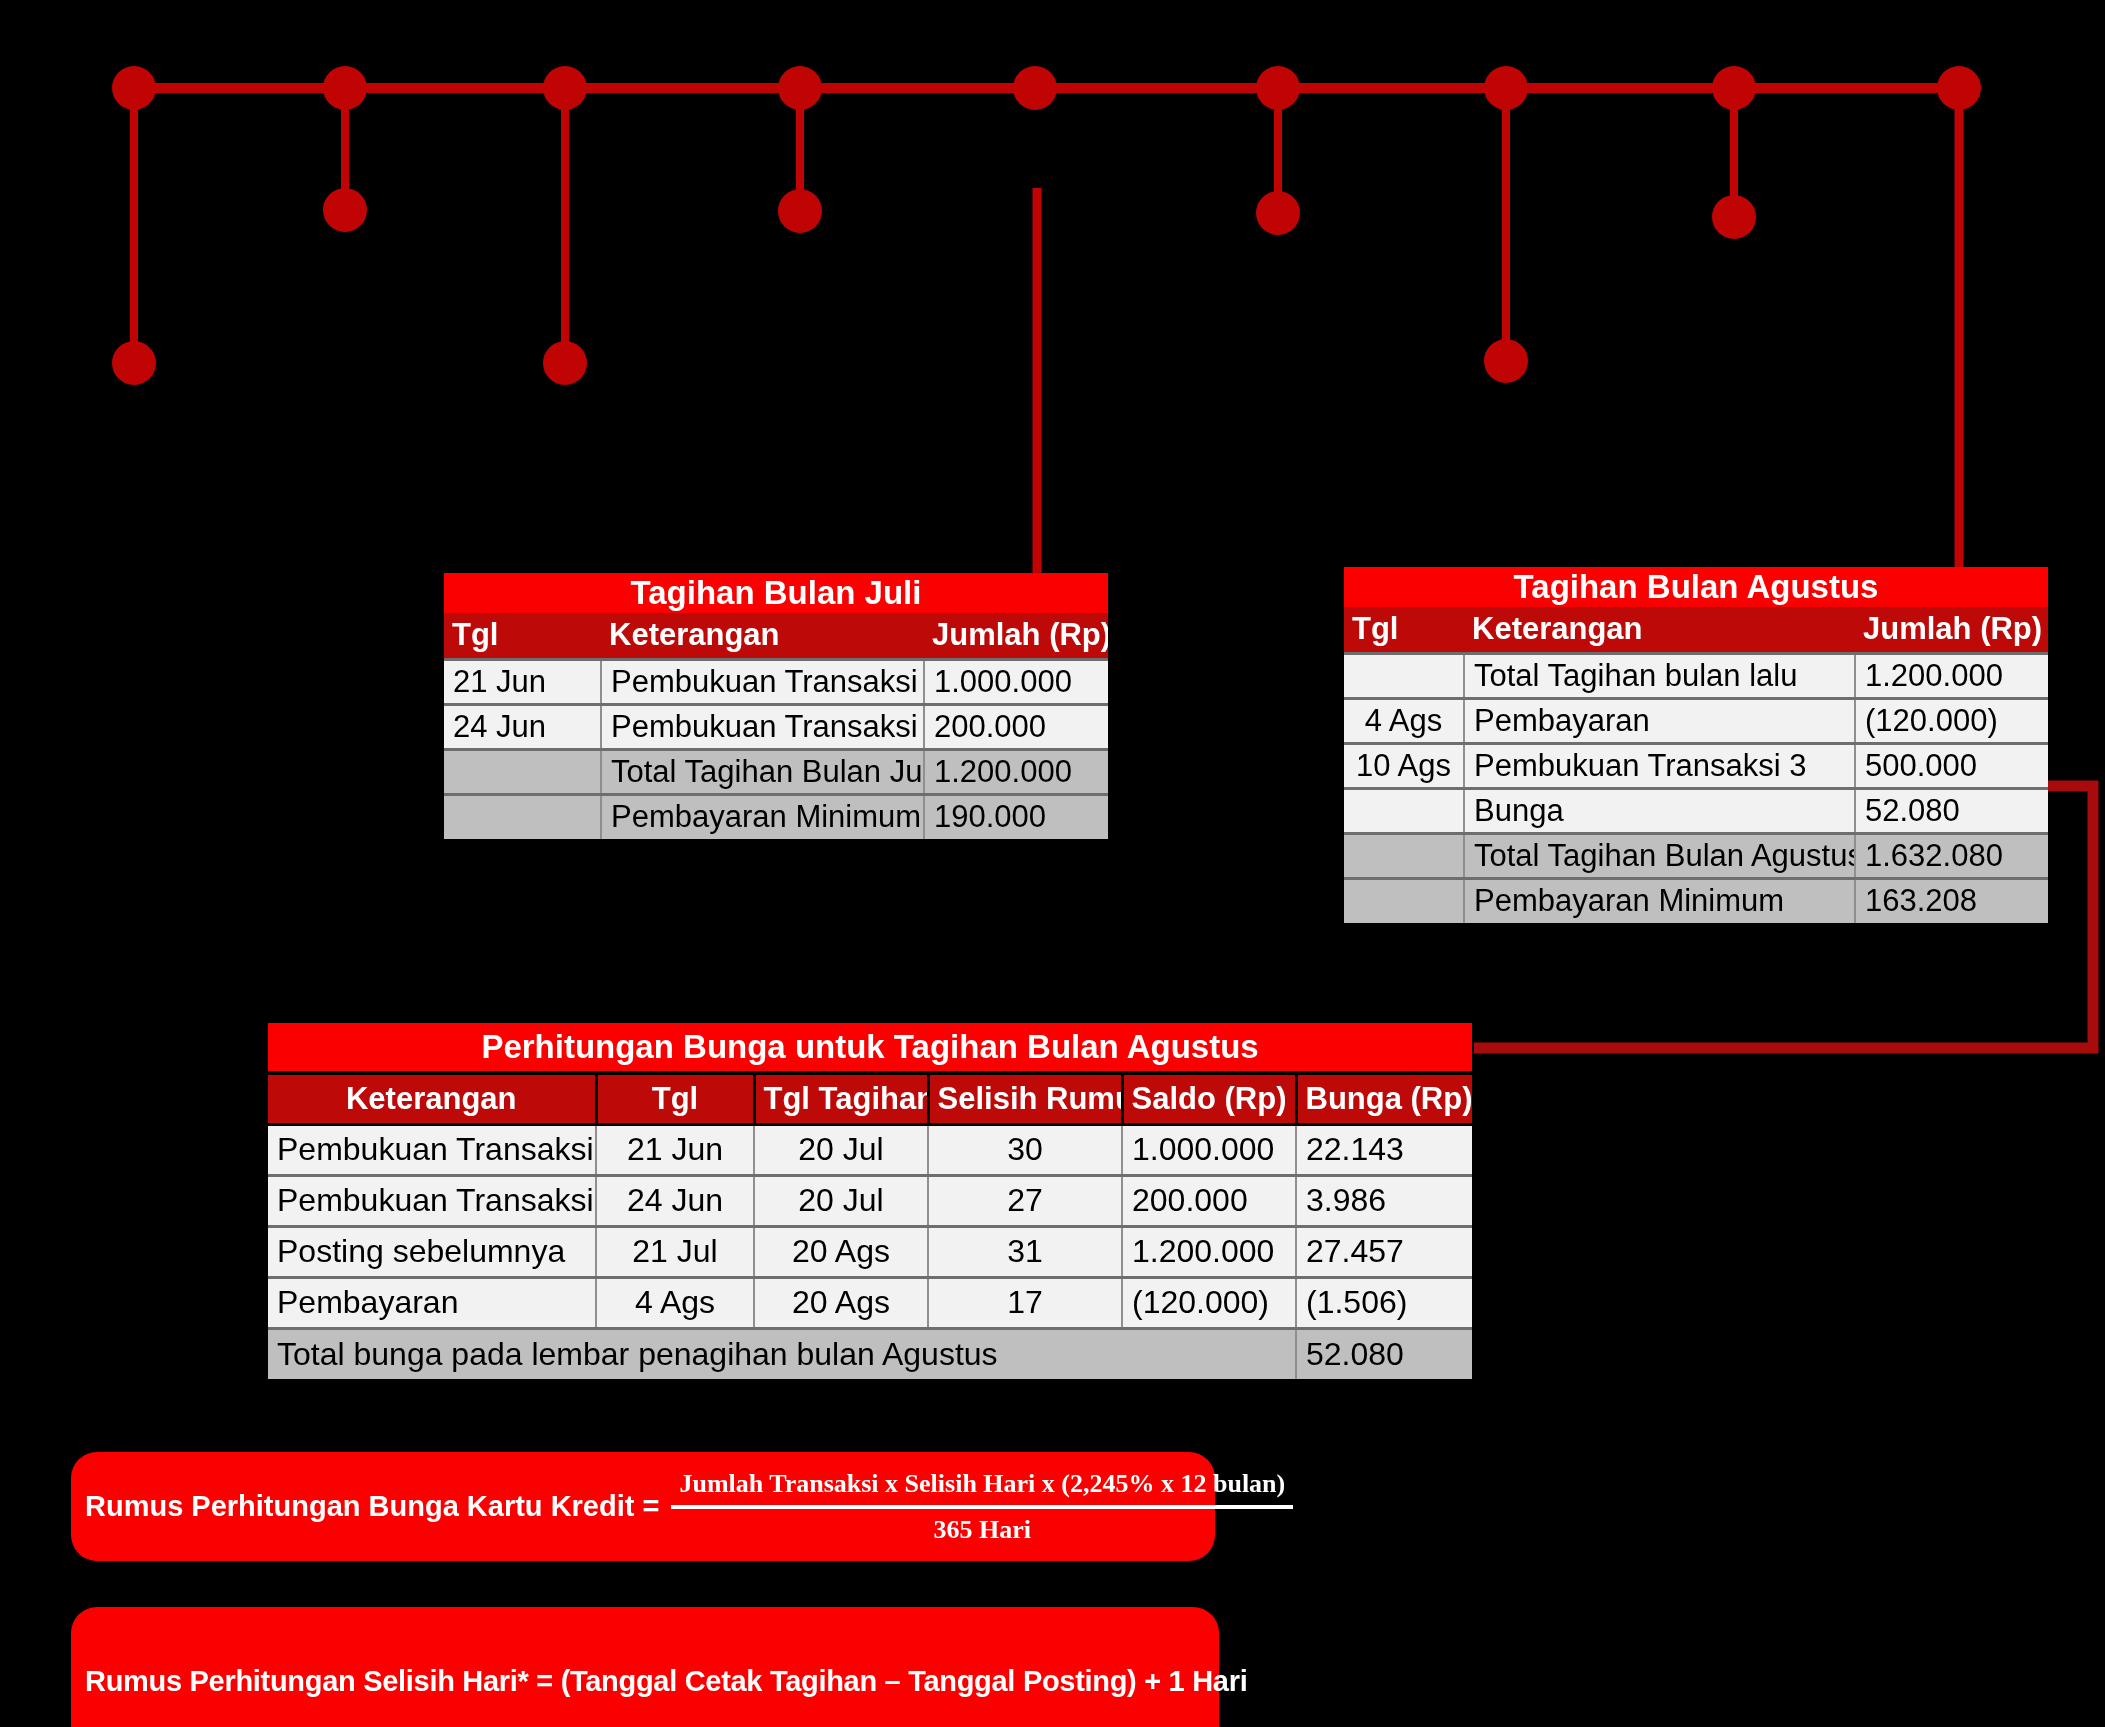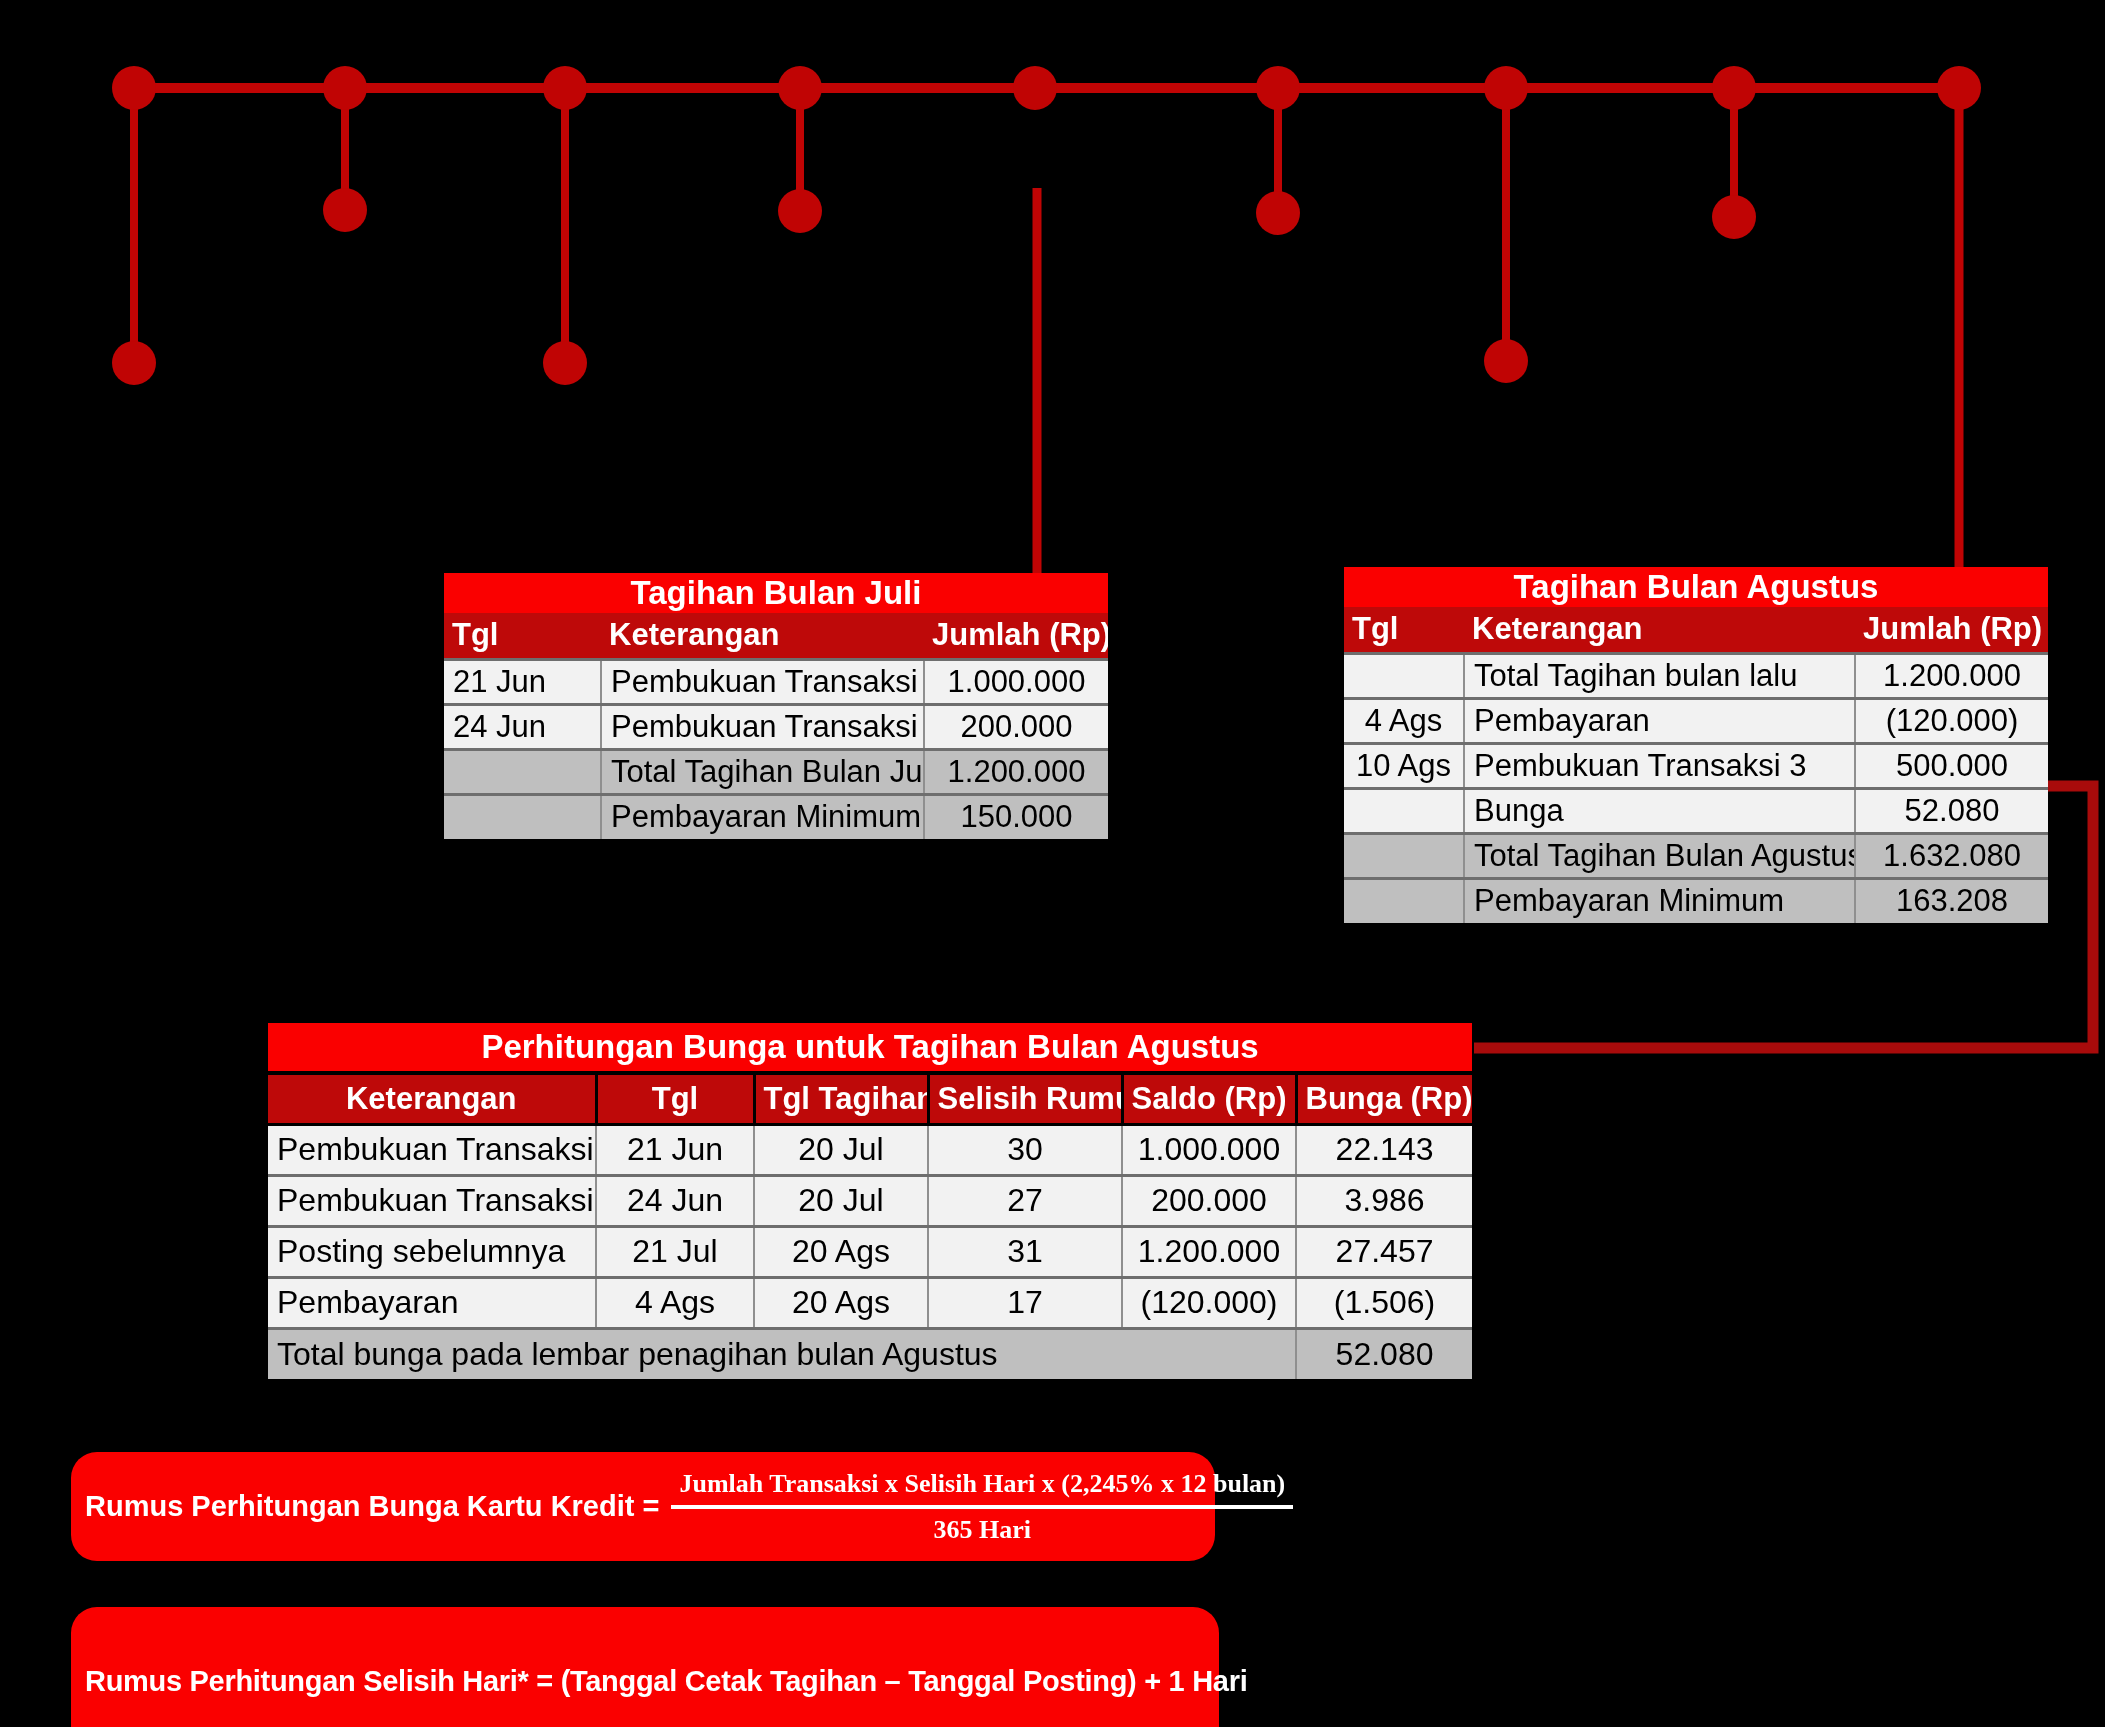--- a/index.html
+++ b/index.html
@@ -32,21 +32,21 @@
     font-weight: bold; font-size: 31px;
     height: 46px; padding: 0 8px;
   }
   .bc {                       
     background: #F2F2F2; color: #000000;
     font-size: 31px; height: 45px; padding: 0 9px;
     border-top: 3px solid #6e6e6e;
   }
   .bc:not(:first-child) { border-left: 2px solid #8f8f8f; }
   .gray { background: #BFBFBF; }
-  .al { text-align: left; } .ac { text-align: center; } .ar { text-align: center; }
+  .al { text-align: left; } .ac { text-align: center; } .ar { text-align: left; }
 
   #tbl-juli        { left: 444px;  top: 573px;  width: 664px; }
   #tbl-agustus     { left: 1324px; top: 567px;  width: 704px; margin-left: 20px; }
   #tbl-perhitungan { left: 268px;  top: 1023px; width: 1204px; }
 
   #tbl-perhitungan .tt { height: 50px; }
   #tbl-perhitungan .hc { height: 51px; text-align: center; }
   #tbl-perhitungan .bc { font-size: 32px; height: 51px; }
   
   #tbl-perhitungan tr.hsep .hc { border-top: 4px solid #000; border-bottom: 3px solid #000; }
@@ -143,21 +143,21 @@
         <td class="bc ar">200.000</td>
       </tr>
       <tr>
         <td class="bc gray al"></td>
         <td class="bc gray al">Total Tagihan Bulan Juli</td>
         <td class="bc gray ar">1.200.000</td>
       </tr>
       <tr>
         <td class="bc gray al"></td>
         <td class="bc gray al">Pembayaran Minimum</td>
-        <td class="bc gray ar">150.000</td>
+        <td class="bc gray ar">190.000</td>
       </tr>
     </tbody>
   </table>
 
   <table class="tbl" id="tbl-agustus">
     <colgroup>
         <col style="width:120px">
         <col style="width:391px">
         <col style="width:193px">
       </colgroup>

